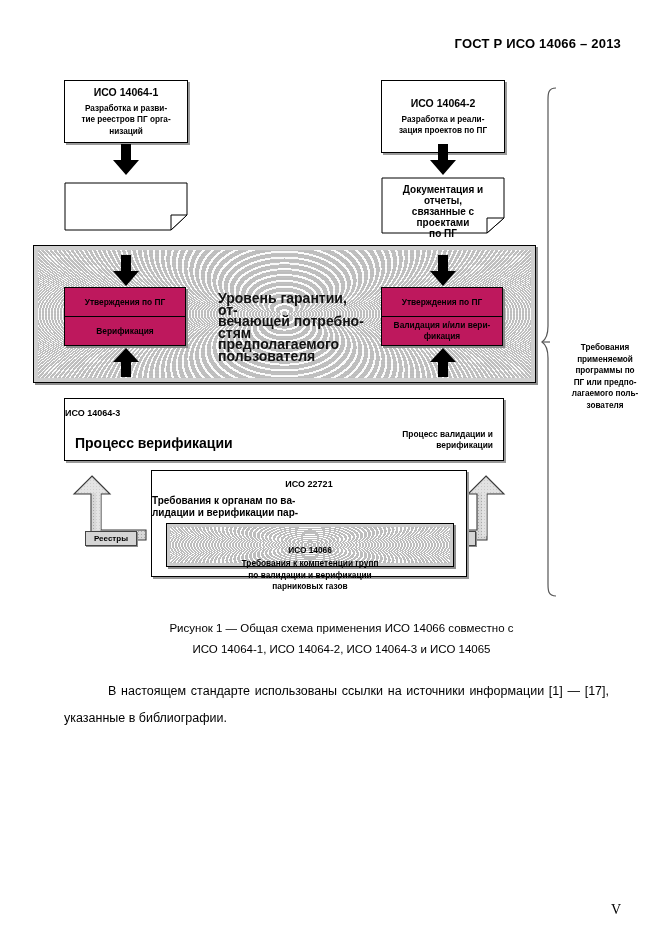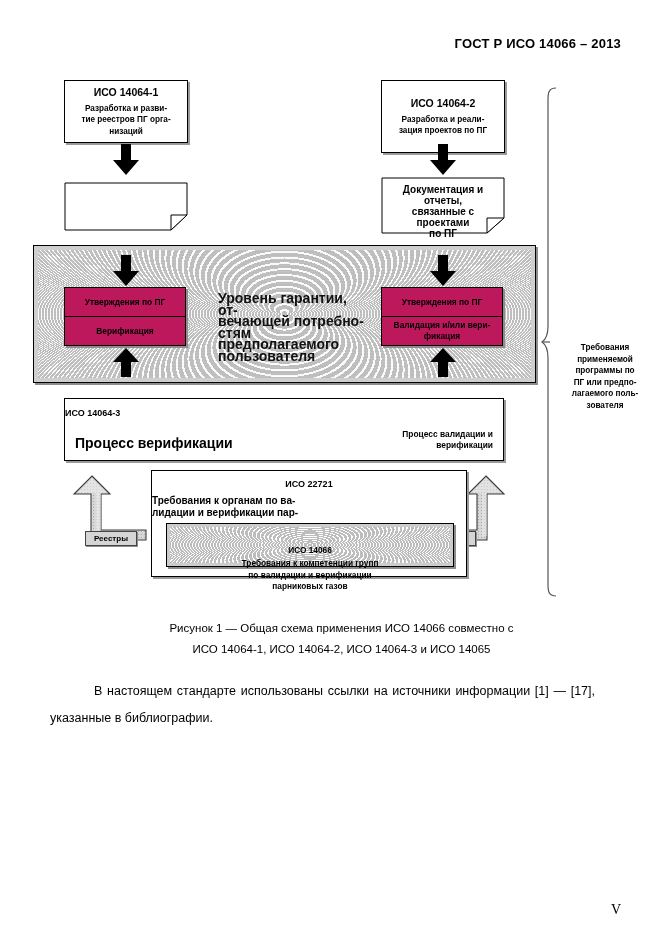--- a/index.html
+++ b/index.html
@@ -315,19 +315,19 @@
 программы по
 ПГ или предпо-
 лагаемого поль-
 зователя</div>
 
   <div class="caption" style="top:618px;">
     <div>Рисунок 1 — Общая схема применения ИСО 14066 совместно с</div>
     <div>ИСО 14064-1, ИСО 14064-2, ИСО 14064-3 и ИСО 14065</div>
   </div>
 
-  <div class="bodytext" style="left:50px;top:678px;width:545px;">
+  <div class="bodytext" style="left:64px;top:678px;width:545px;">
     <span class="indent"></span><span>В настоящем стандарте использованы ссылки на источники информации [1] — [17], указанные в библиографии.</span>
   </div>
 
   <div class="pagenum">V</div>
 
 </div>
 
 </body></html>

